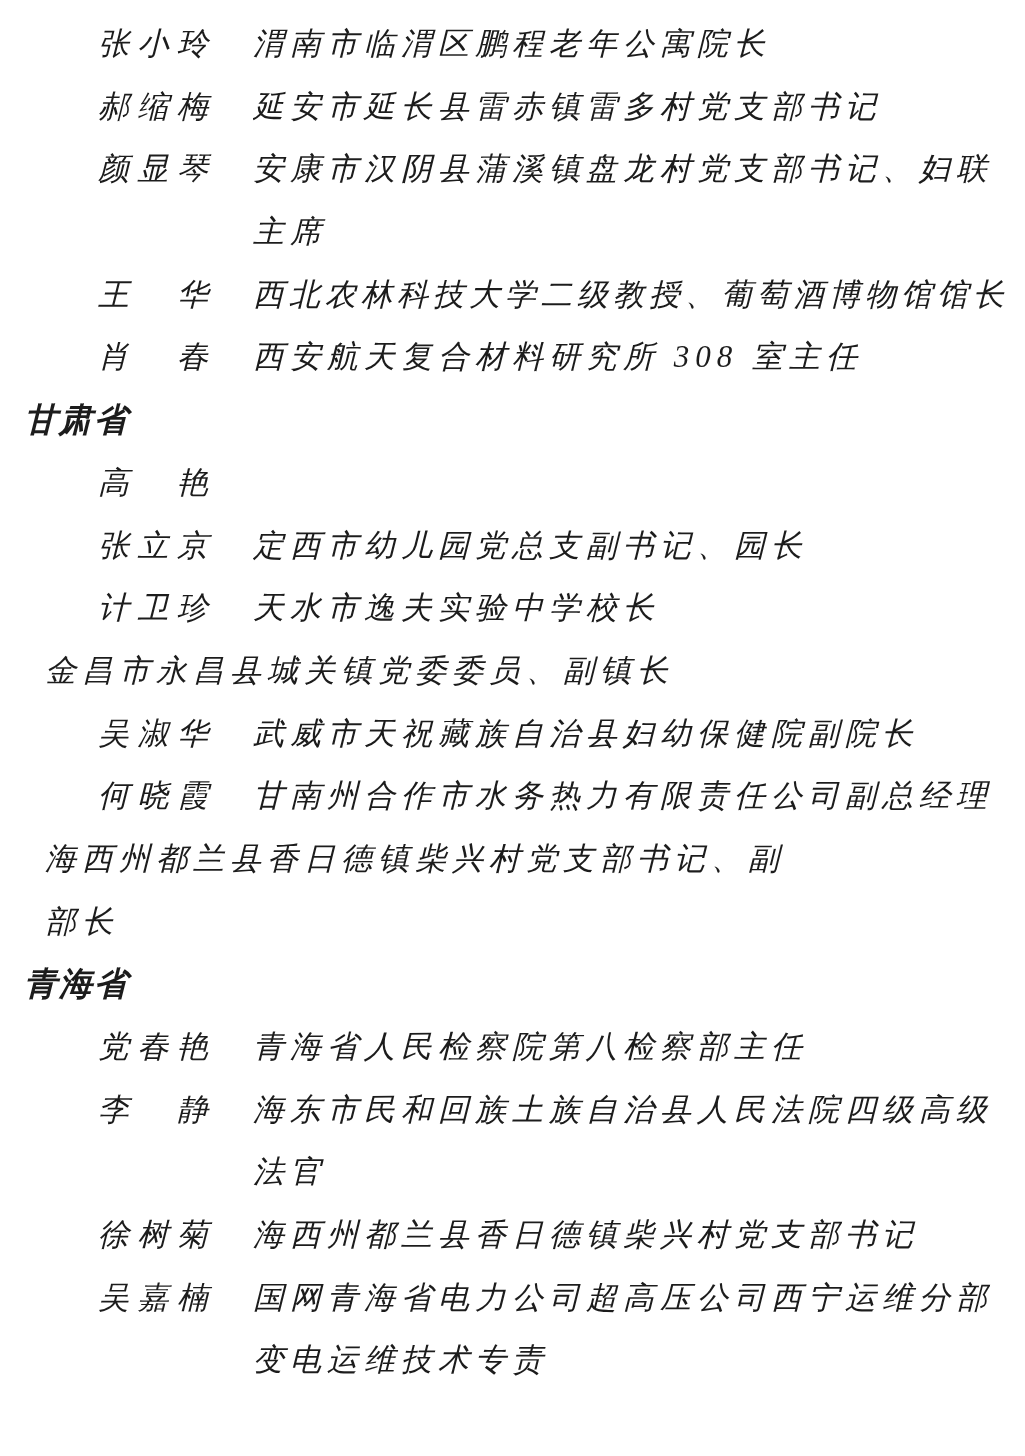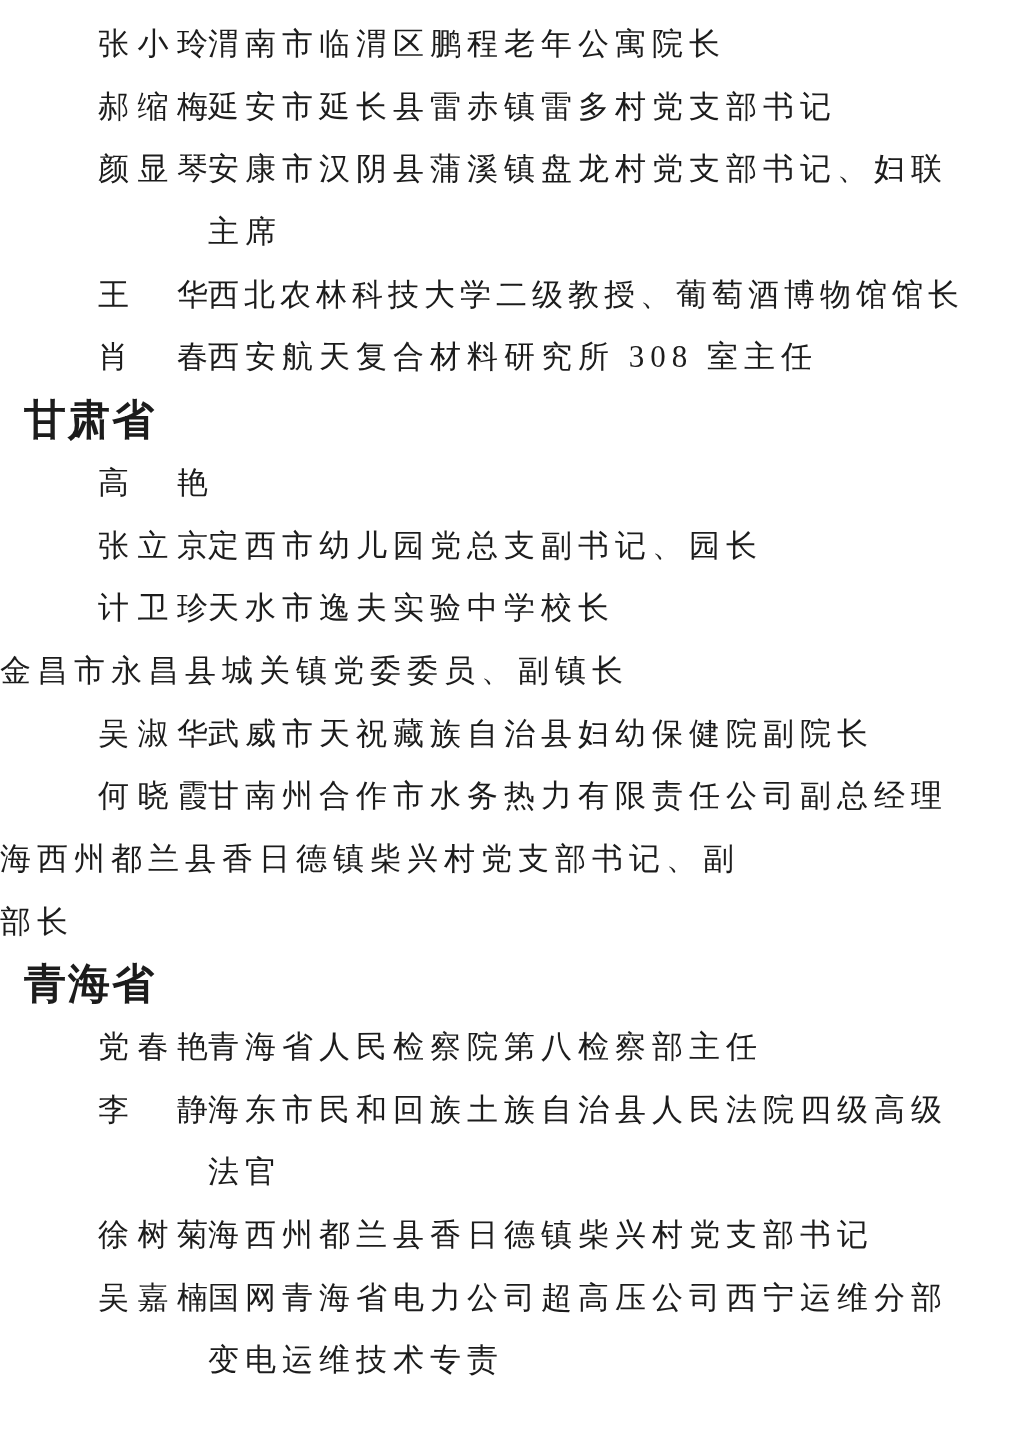--- a/index.html
+++ b/index.html
@@ -10,45 +10,47 @@
   body {
     width: 1025px;
     height: 1456px;
     overflow: hidden;
     font-family: "Liberation Serif", "DejaVu Serif", serif;
     color: #1c1c1c;
   }
   #doc {
     padding-top: 13px;
     width: 1025px;
+    font-style: italic;
   }
   .province-header {
     margin-left: 24px;
     height: 62.7px;
     line-height: 62.7px;
-    font-size: 42px;
+    font-size: 33px;
     font-weight: bold;
     letter-spacing: 2px;
     white-space: nowrap;
   }
   .entry {
     display: flex;
     align-items: flex-start;
   }
   .entry-name {
     margin-left: 98px;
     width: 110px;
     height: 62.7px;
     line-height: 62.7px;
     font-size: 31px;
     text-align: justify;
     text-align-last: justify;
     flex: 0 0 auto;
   }
   .entry-title {
+    margin-left: 45px;
     width: 757px;
     flex: 0 0 auto;
   }
   .title-line {
     height: 62.7px;
     line-height: 62.7px;
     font-size: 31px;
     letter-spacing: 6px;
     white-space: nowrap;
     overflow: hidden;

